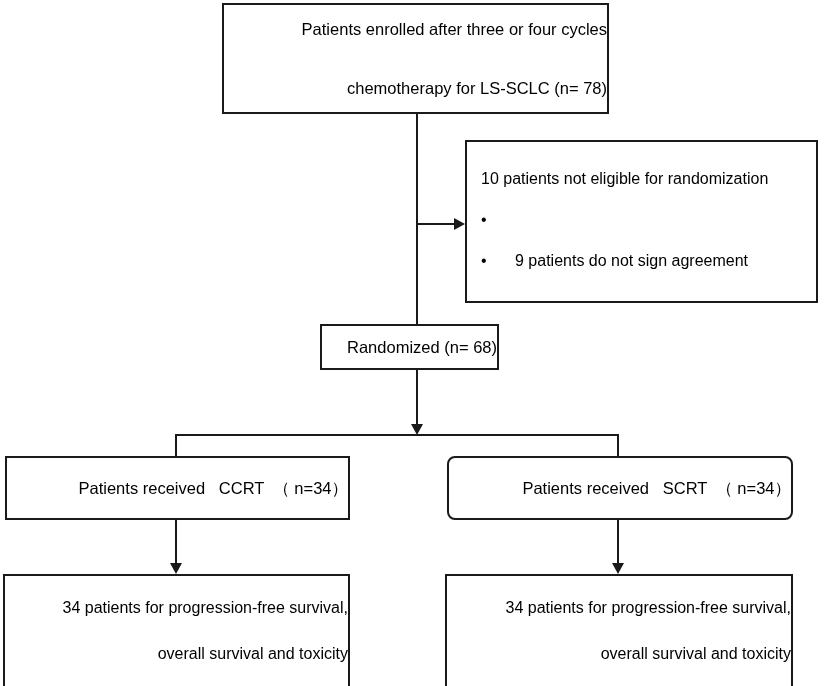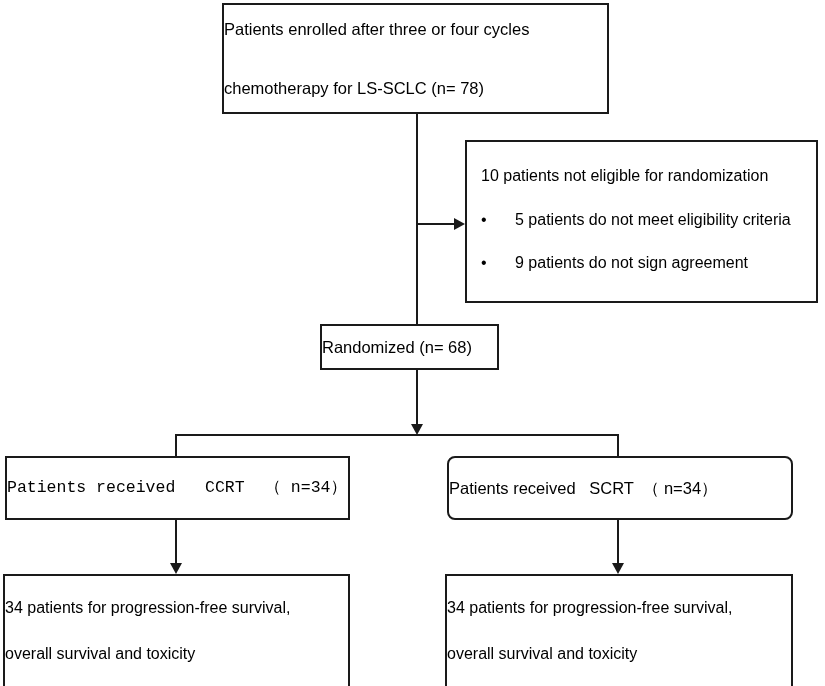--- a/index.html
+++ b/index.html
@@ -21,21 +21,21 @@
   }
   
   .box {
     position: absolute;
     box-sizing: border-box;
     border: 2px solid #1a1a1a;
     background: #ffffff;
     display: flex;
     flex-direction: column;
     justify-content: center;
-    align-items: flex-start;
+    align-items: flex-end;
     text-align: center;
     font-size: 16.5px;
     line-height: 1.35;
     color: #000000;
     z-index: 3;
   }
   .box .line {
     display: block;
     white-space: pre;
   }
@@ -72,21 +72,21 @@
     text-align: left;
     font-size: 16px;
     line-height: 1;
   }
   #box-randomized {
     left: 320px; top: 324px;
     width: 179px; height: 46px;
   }
   #box-ccrt {
     left: 5px;   top: 456px;
-    width: 345px; height: 64px; font-family: Liberation Mono, monospace;
+    width: 345px; height: 64px;
   }
   #box-scrt {
     left: 447px; top: 456px;
     width: 346px; height: 64px; border-radius: 8px;
   }
   #box-outcome-left {
     left: 3px;   top: 574px;
     width: 347px; height: 114px;
     font-size: 16px;
   }
@@ -167,21 +167,20 @@
 
   <div class="box" id="box-enrolled">
     <span class="line">Patients enrolled after three or four cycles</span>
     <span class="line">chemotherapy for LS-SCLC (n= 78)</span>
   </div>
 
   <div class="box" id="box-excluded">
     <span class="line">10 patients not eligible for randomization</span>
     <span class="line bullet-line">
       <span class="bullet-dot">•</span>
-      <span>5 patients do not meet eligibility criteria</span>
     </span>
     <span class="line bullet-line">
       <span class="bullet-dot">•</span>
       <span>9 patients do not sign agreement</span>
     </span>
   </div>
 
   <div class="box" id="box-randomized">
     <span class="line">Randomized (n= 68)</span>
   </div>

